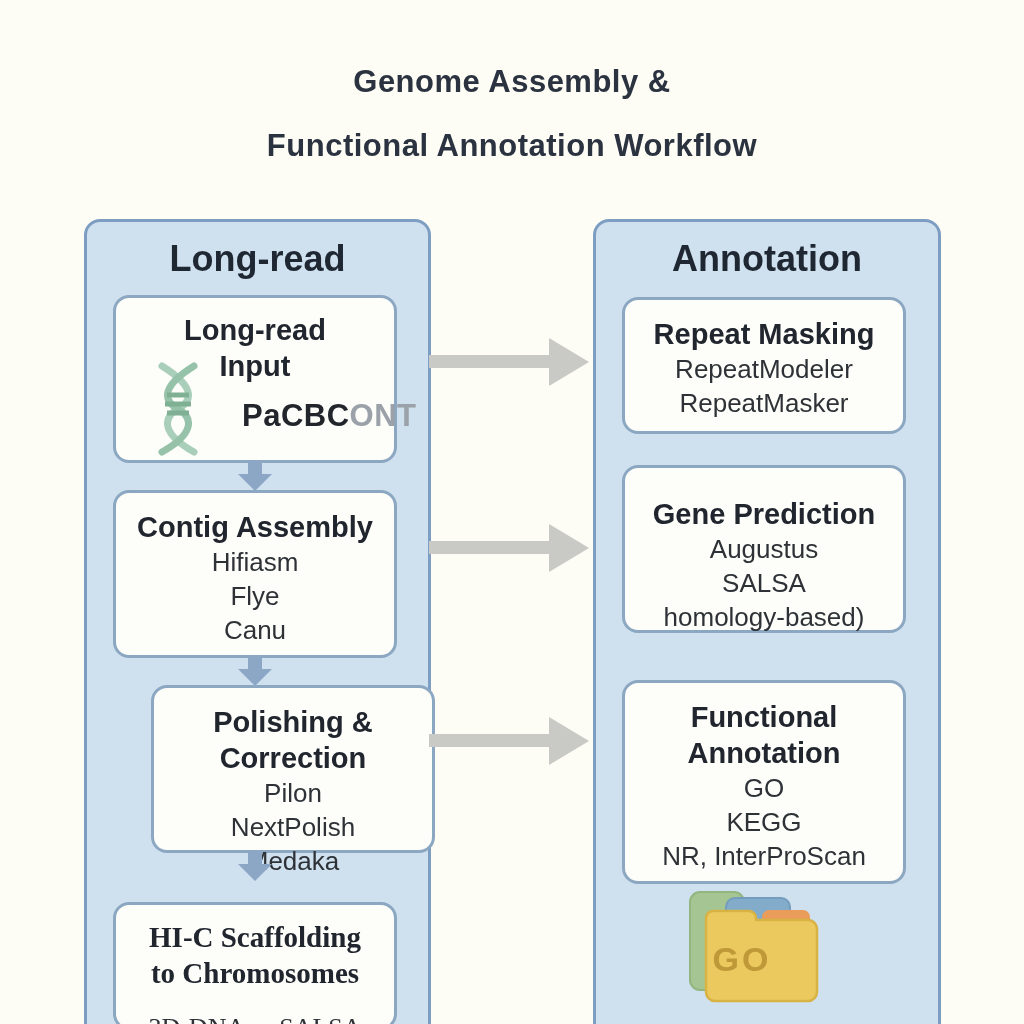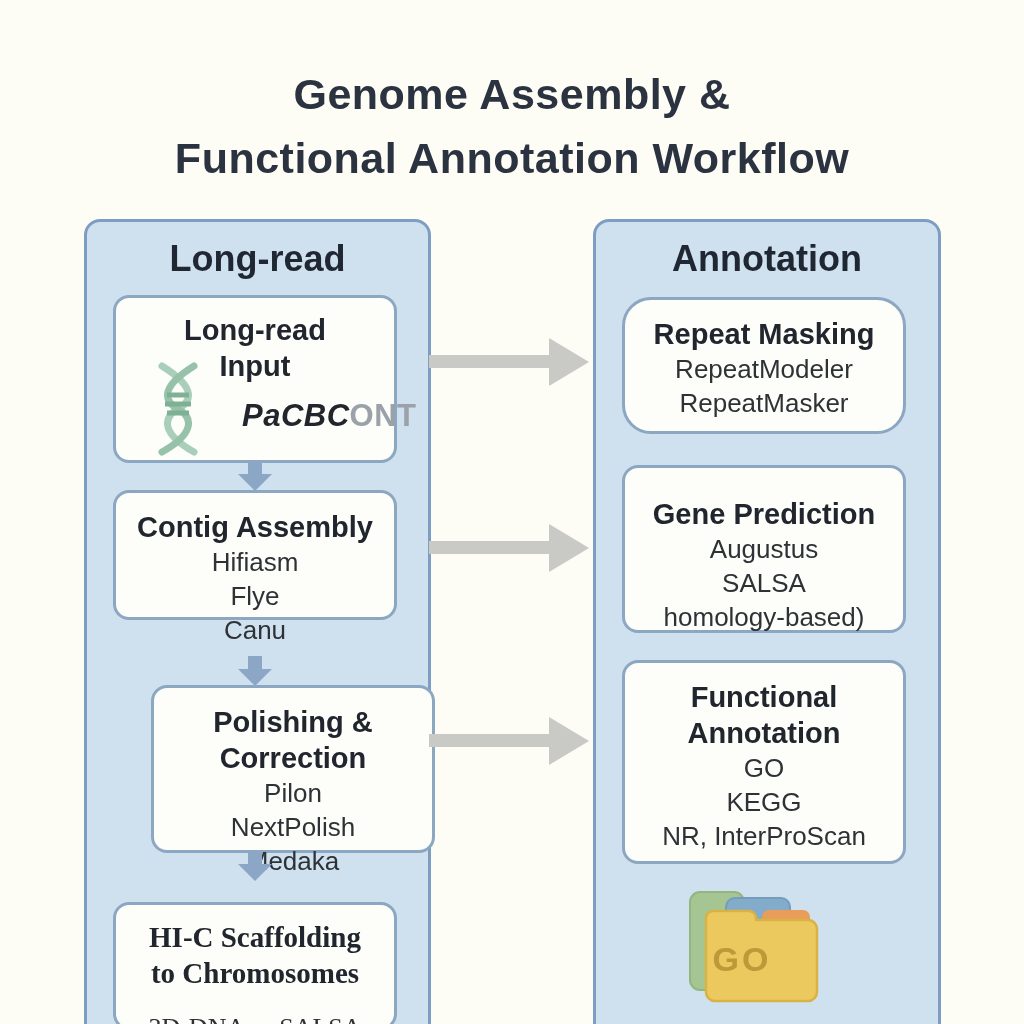--- a/index.html
+++ b/index.html
@@ -8,21 +8,21 @@
     background:#fdfcf5;
     font-family:"Liberation Sans", sans-serif;
     position:relative;
   }
   .canvas{position:absolute;inset:0;width:1024px;height:1024px;}
 
   
   .title{
     position:absolute;top:50px;left:0;width:1024px;
     text-align:center;color:#2b3340;font-weight:bold;
-    font-size:43px;line-height:64px;letter-spacing:.5px;margin-top:12px;
+    font-size:31px;line-height:64px;letter-spacing:.5px;
   }
 
   
   .panel{
     position:absolute;top:219px;height:860px;
     background:#cfe0ee;border:3px solid #7d9ec2;border-radius:16px;
     box-sizing:border-box;
   }
   .panel.left{left:84px;width:347px;}
   .panel.right{left:593px;width:348px;}
@@ -35,31 +35,31 @@
   .card{
     position:absolute;left:26px;width:284px;
     background:#fdfdf9;border:3px solid #8ca7c2;border-radius:16px;
     box-sizing:border-box;text-align:center;color:#2e3237;
   }
   .card .hd{font-size:29px;font-weight:bold;color:#20252e;line-height:36px;}
   .card .it{font-size:26px;line-height:34px;color:#2e3237;}
 
   
   .l-card1{top:73px;height:168px;padding-top:14px;}
-  .l-card2{top:268px;height:130px;padding-top:16px;}
+  .l-card2{top:268px;height:168px;padding-top:16px;}
   .l-card3{top:463px;height:168px;padding-top:16px;margin-left:38px;}
   .l-card4{top:680px;height:128px;padding-top:14px;font-family:Liberation Serif, serif;}
 
   
-  .r-card1{top:75px;height:137px;padding-top:16px;border-radius:29px;}
+  .r-card1{top:75px;height:137px;padding-top:16px;}
   .r-card2{top:243px;height:168px;padding-top:28px;}
-  .r-card3{top:438px;height:204px;padding-top:16px;}
+  .r-card3{top:458px;height:204px;padding-top:16px;}
   .dna{position:absolute;left:34px;top:64px;}
   .brand{position:absolute;left:126px;top:100px;font-size:31px;font-weight:bold;letter-spacing:.5px;}
-  .brand .dark{color:#22262c;font-style:italic;}
+  .brand .dark{color:#22262c;}
   .brand .gray{color:#9aa1a8;}
 
   .row-items{display:flex;justify-content:center;gap:34px;font-size:27px;margin-top:20px;text-align:right;}
 
   
   .down-arrow{position:absolute;left:150px;width:36px;height:30px;}
   .da1{top:239px;} .da2{top:434px;} .da3{top:629px;}
   .h-arrow{position:absolute;width:162px;height:52px;}
   .ha1{left:429px;top:336px;} .ha2{left:429px;top:522px;} .ha3{left:429px;top:715px;}
 

